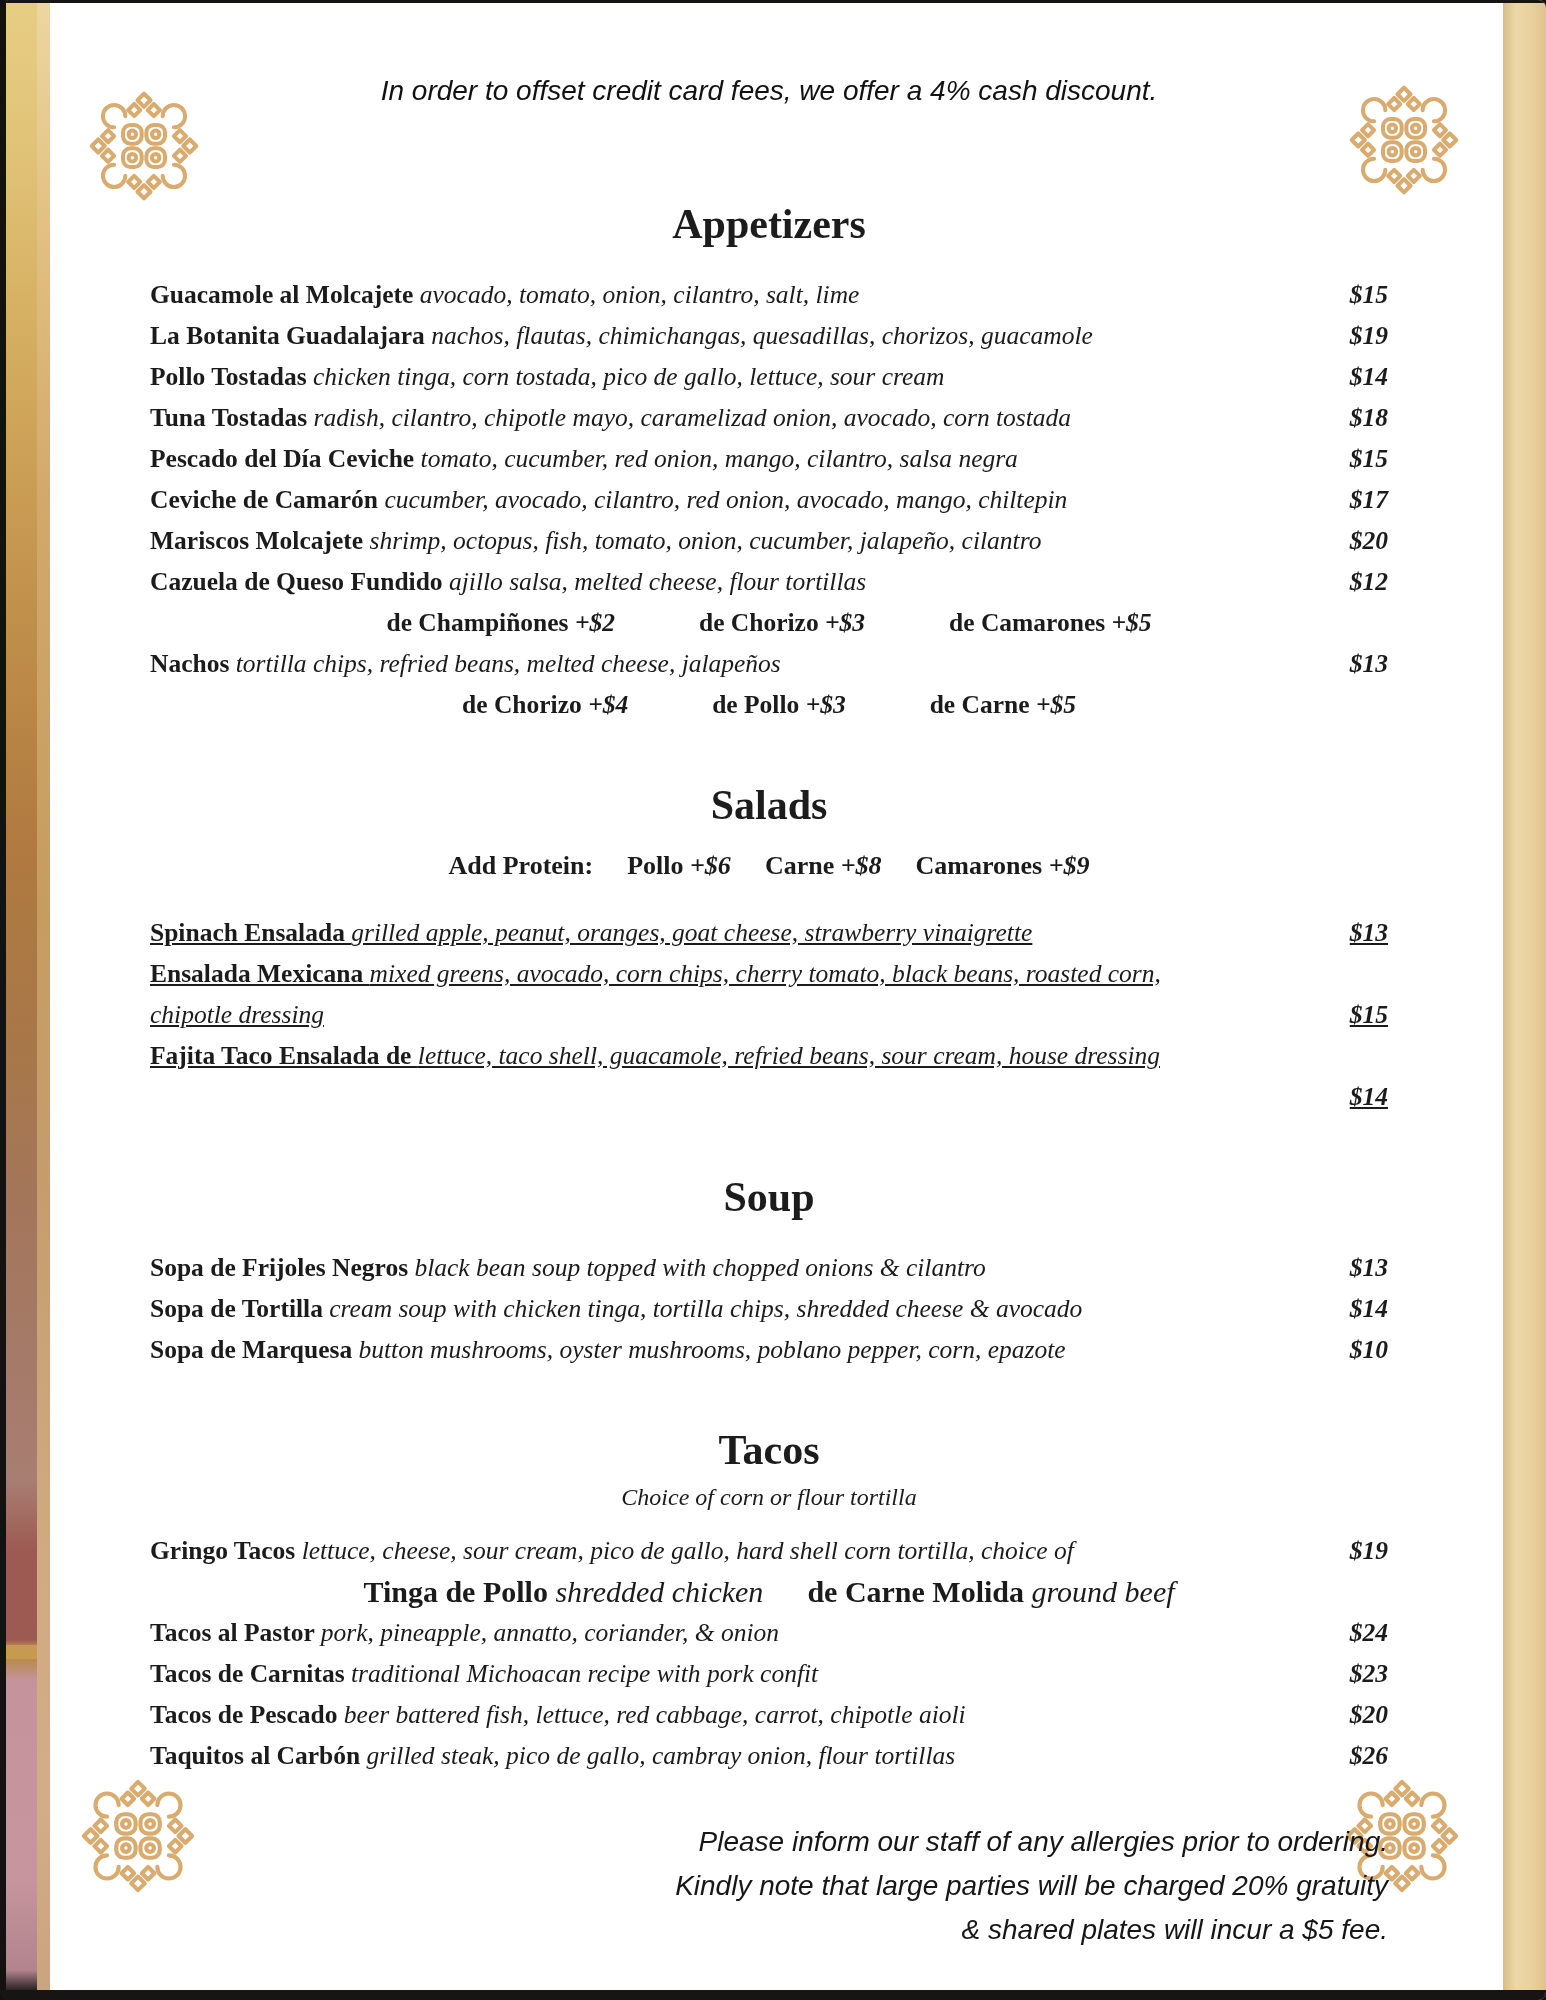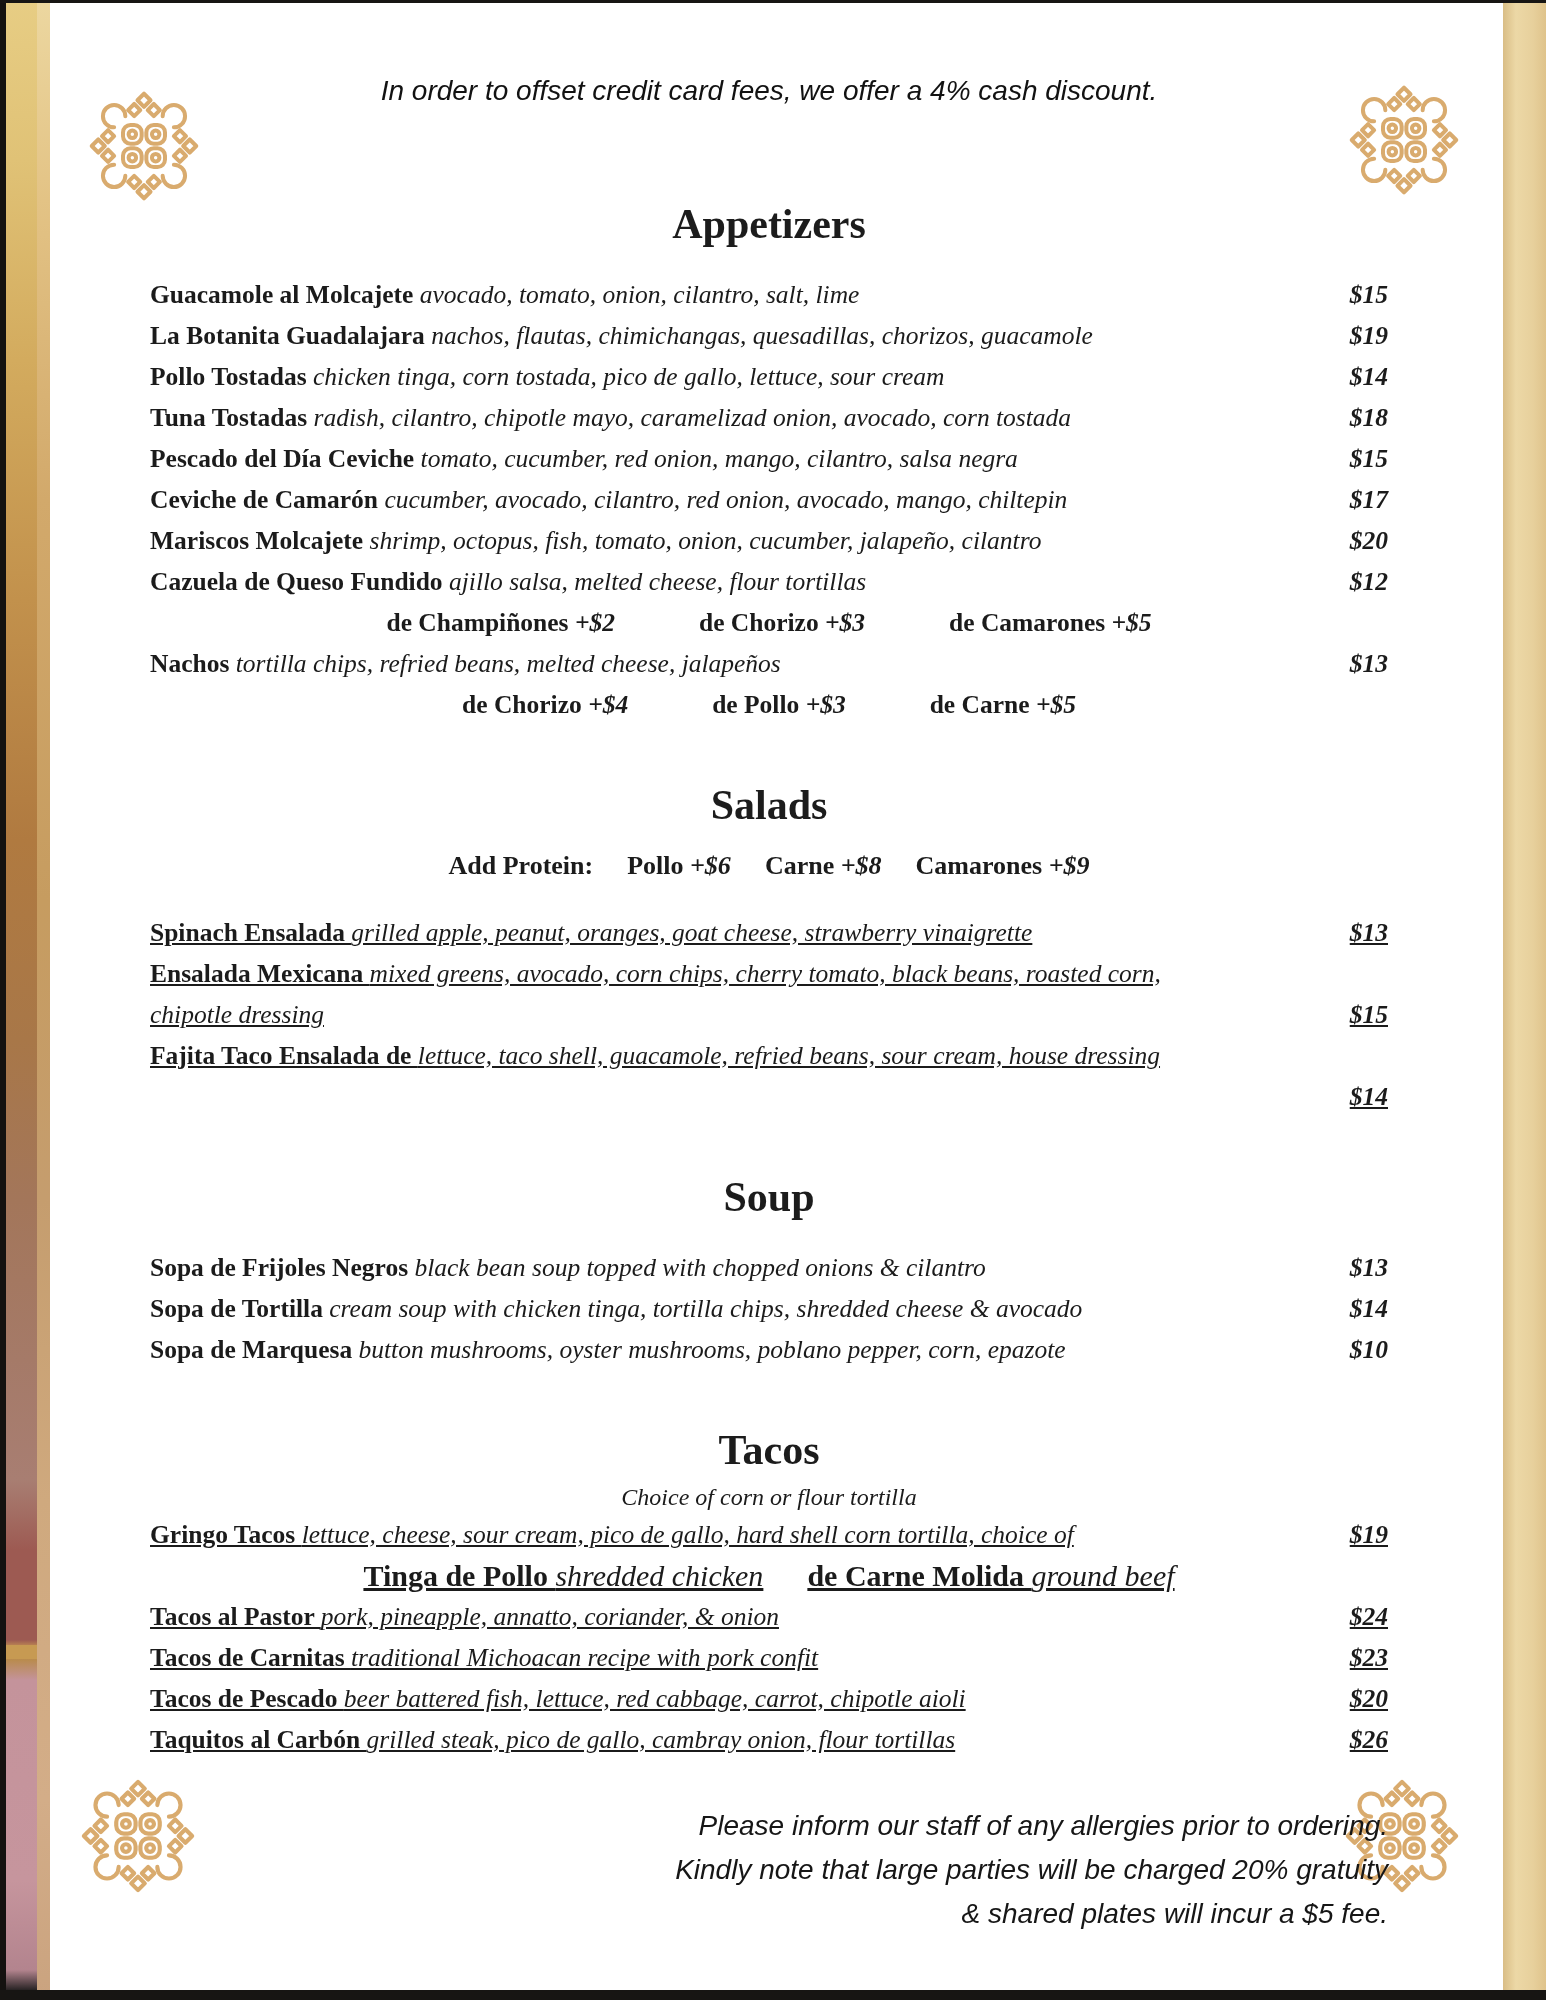--- a/index.html
+++ b/index.html
@@ -1,17 +1,17 @@
 <!DOCTYPE html>
 <html><head>
 <meta charset="utf-8">
 <style>
   html,body{margin:0;padding:0;background:#141210;}
   .page{position:relative;width:1546px;height:2000px;background:#141210;overflow:hidden;
-        font-family:"Liberation Serif", serif;color:#1b1b1b;}
+        font-family:"Liberation Serif", serif;color:#1b1b1b;border-radius:8px;}
   
   .left-band{position:absolute;left:6px;top:0;width:31px;height:100%;
     background:linear-gradient(180deg,
       #e7cd84 0%, #e0c276 8%, #d3ab5e 18%, #c2914c 30%, #b07a40 42%,
       #a87748 52%, #a3765a 60%, #a57a68 68%, #a87e72 74%,
       #9d5a52 77.5%, #9d5a52 82%, #c69552 82.4%, #b98b4e 83%,
       #c4939b 84%, #c6959d 94%, #b3848e 98.5%, #1a1a1a 99.6%);}
   .left-gold-strip{position:absolute;left:37px;top:0;width:13px;height:100%;
     background:linear-gradient(180deg,#ecd7a0 0%,#e3c385 10%,#d2a96b 25%,#c69c60 45%,
       #c59d6e 60%,#cfa97e 75%,#d3ad88 90%,#caa37f 100%);}
@@ -34,21 +34,21 @@
   .top-note{margin:74px 0 0 0;text-align:center;font-family:"Liberation Sans",sans-serif;
             font-style:italic;font-size:28px;line-height:34px;color:#121212;}
   .section{margin-top:56px;}
   .section-appetizers{margin-top:92px;}
   .section-title{margin:0;text-align:center;font-size:42px;line-height:48px;font-weight:bold;color:#1c1c1c;}
   .section-note{margin:6px 0 0 0;text-align:center;font-style:italic;font-size:24px;line-height:34px;}
   .protein-row{margin-top:16px;display:flex;justify-content:center;gap:34px;
                font-size:26px;line-height:41px;font-weight:bold;}
   .items{margin-top:26px;}
   .section-salads .items{text-decoration:underline;}
-  .section-tacos .items{margin-top:0;text-decoration:underline;}
+  .section-tacos .items{margin-top:16px;}
   .line{display:flex;font-size:25.5px;line-height:41px;}
   .item-text{flex:1;padding-right:18px;}
   .item-name{font-weight:bold;}
   .item-desc{font-style:italic;}
   .item-price{font-weight:bold;font-style:italic;white-space:nowrap;}
   .addon-row{display:flex;justify-content:center;gap:84px;font-size:25.5px;line-height:41px;font-weight:bold;}
   .sub-row{display:flex;justify-content:center;gap:44px;font-size:30px;line-height:41px;}
   .amount{font-style:italic;}
   .price-only{justify-content:flex-end;}
   .footer{margin-top:44px;text-align:right;font-family:"Liberation Sans",sans-serif;

